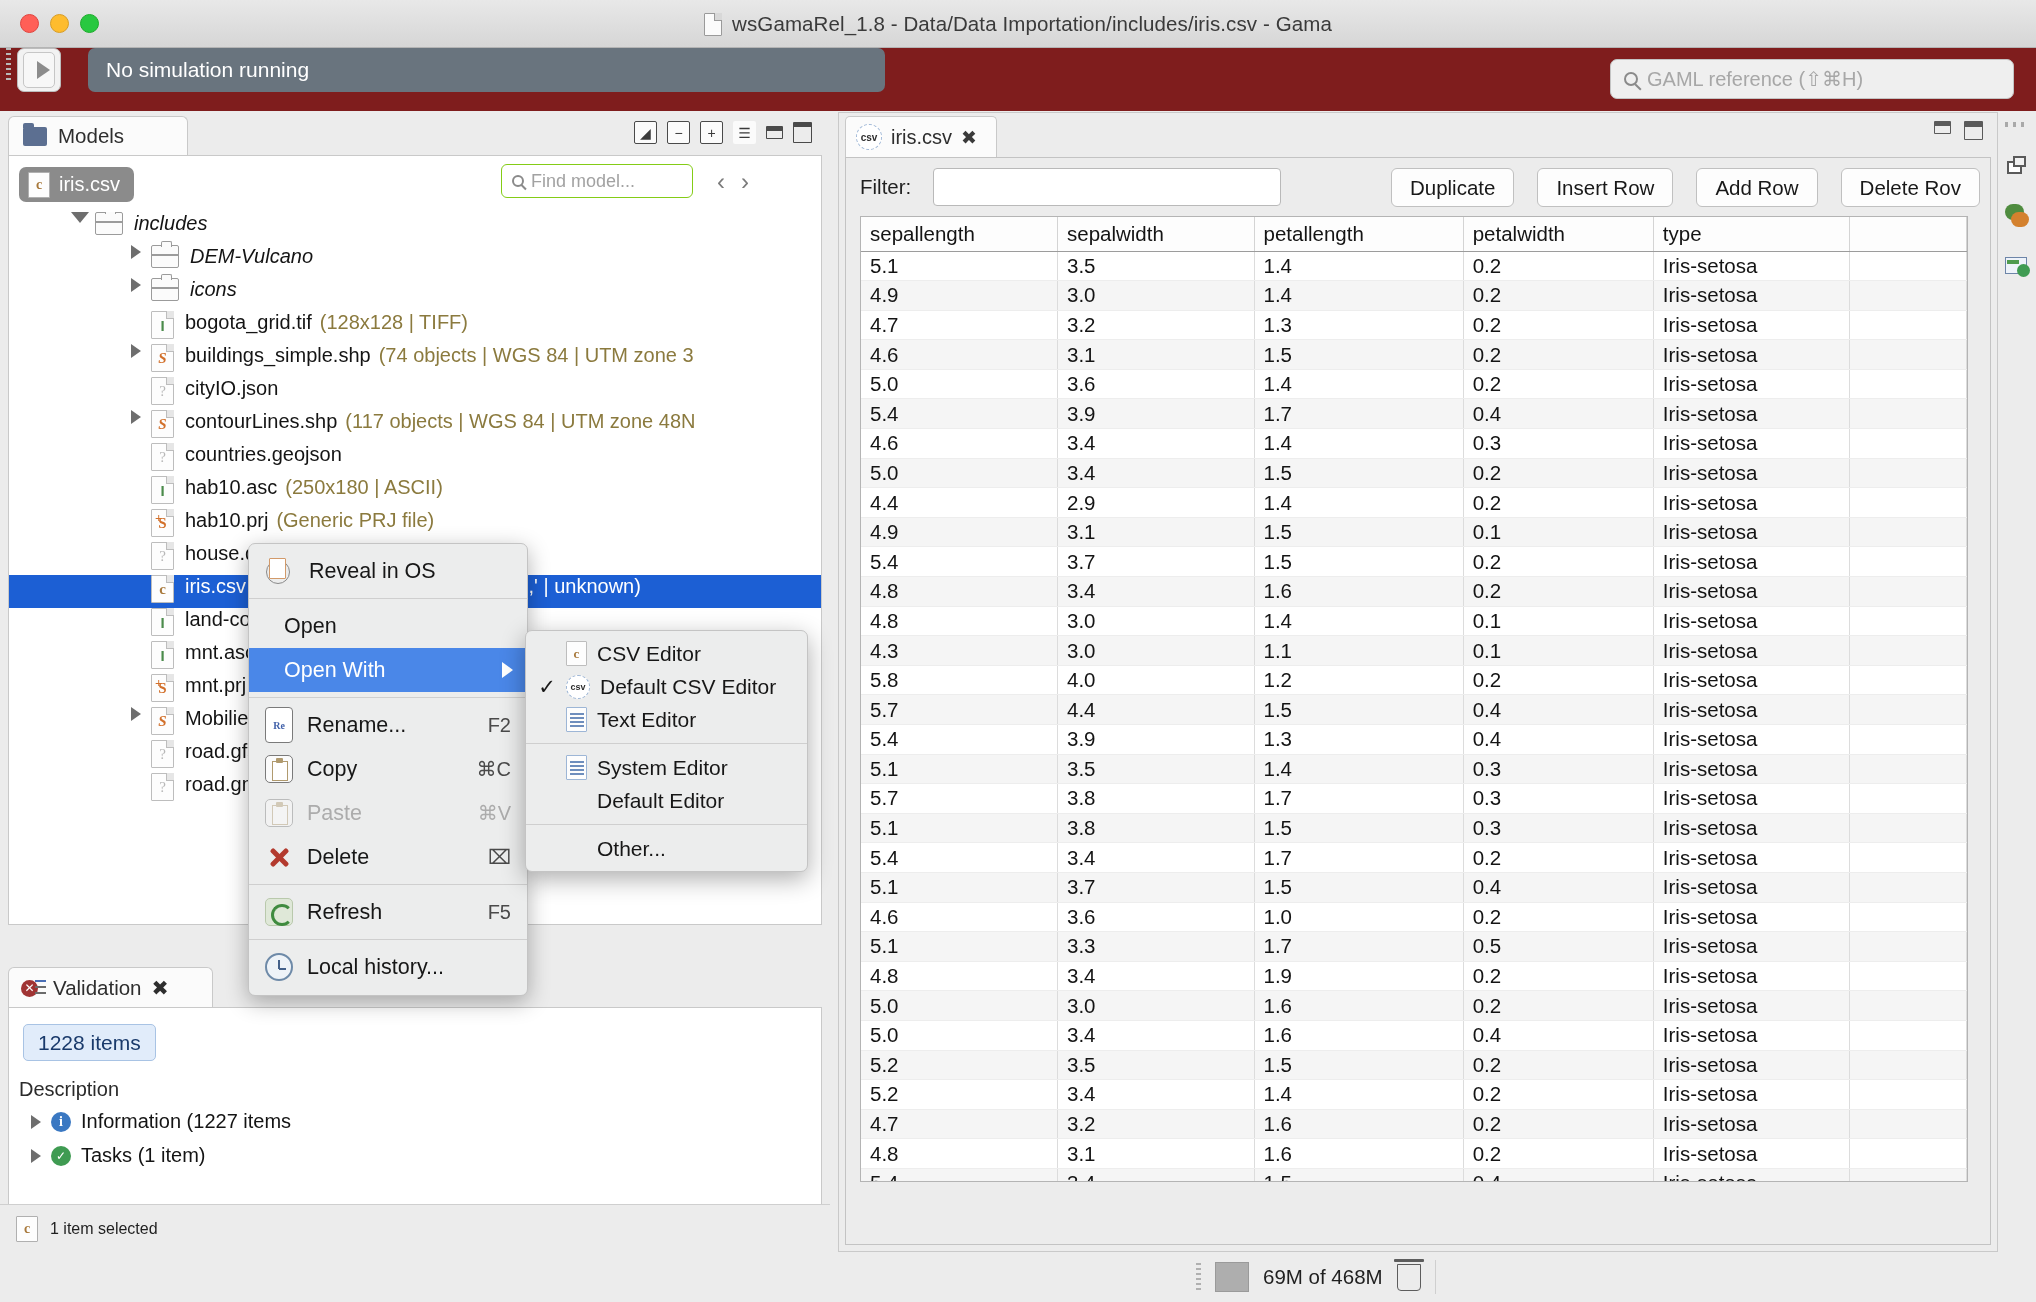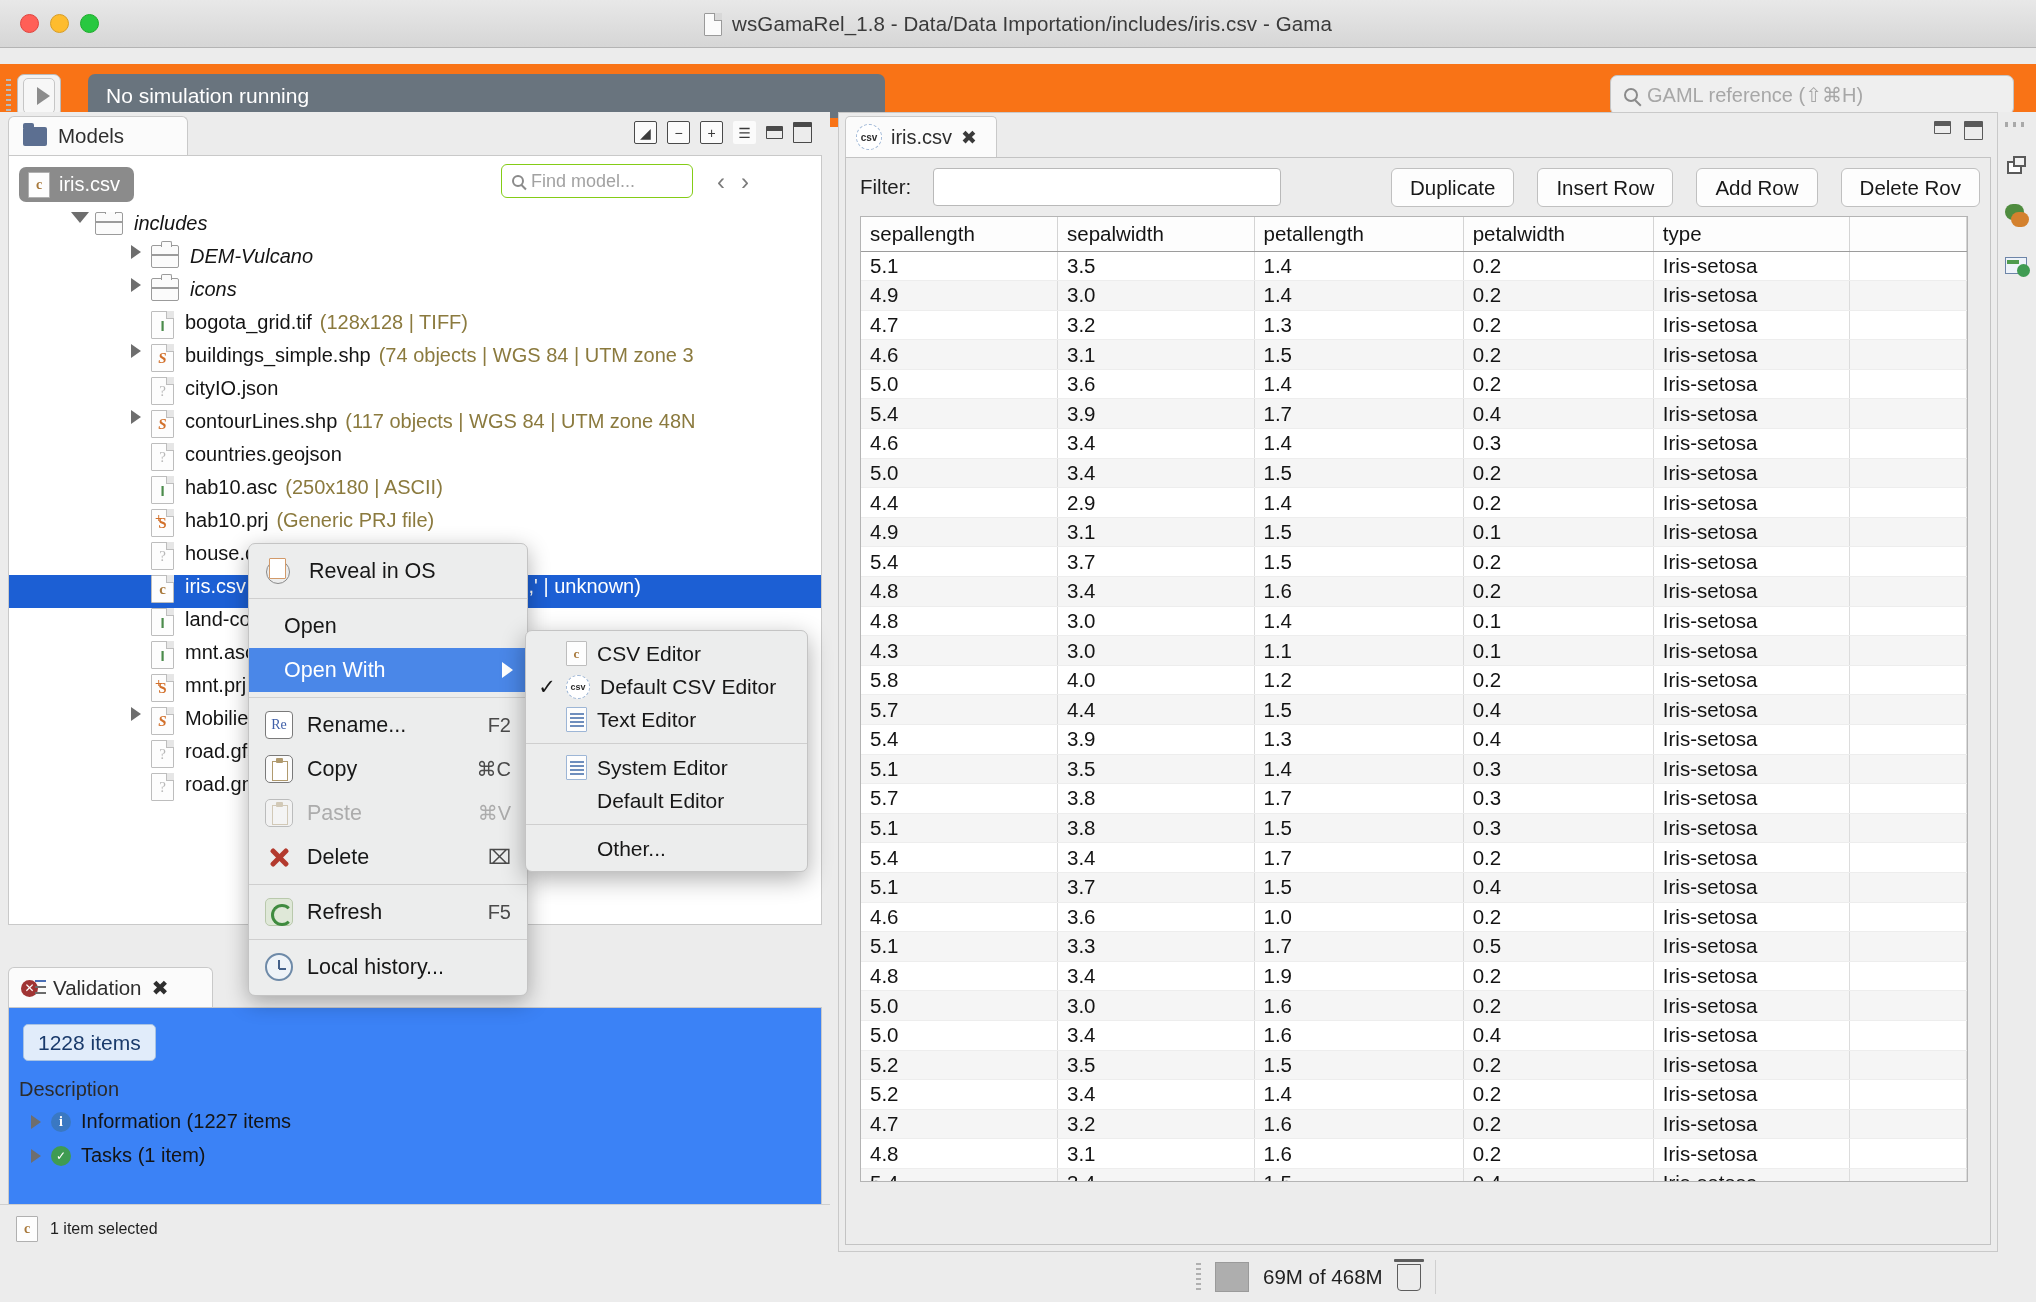--- a/index.html
+++ b/index.html
@@ -35,22 +35,22 @@
   }
   .doc-icon::after {
     content:""; position:absolute; right:-1px; top:-1px;
     width:7px; height:7px; background:#d8d8d8;
     border-left:1px solid #9a9a9a; border-bottom:1px solid #9a9a9a;
   }
   .title-text { font-size: 20.5px; color: #3a3a3a; letter-spacing: .1px; }
 
   
   .toolbar {
-    position: absolute; left: 0; top: 64px; width: 2036px; height: 63px;
-    background: #f97316; display: flex; align-items: center;
+    position: absolute; left: 0; top: 48px; width: 2036px; height: 63px;
+    background: #7f1d1d; display: flex; align-items: flex-start;
   }
   .grip {
     width: 5px; height: 34px; margin-left: 6px;
     background: repeating-linear-gradient(to bottom, #b9b9b9 0 2px, transparent 2px 5px);
   }
   .play-btn {
     margin-left: 6px; width: 44px; height: 44px;
     border: 1px solid #bcbcbc; border-radius: 7px; background: #f2f2f2;
     display: flex; align-items: center; justify-content: center;
     position: relative;
@@ -196,21 +196,21 @@
   .err-ico .circ {
     position:absolute; left:0; top:3px; width: 17px; height: 17px; border-radius: 50%;
     background: #a03434; color:#fff; font-size: 12px; display:flex; align-items:center; justify-content:center;
   }
   .err-ico .ln1 { position:absolute; right:-3px; top:3px; width:11px; height:2.5px; background:#4a6fb5; }
   .err-ico .ln2 { position:absolute; right:-3px; top:9px; width:11px; height:2.5px; background:#6b6b6b; }
   .err-ico .ln3 { position:absolute; right:-3px; top:15px; width:11px; height:2.5px; background:#6b6b6b; }
   .x-close { font-size: 19px; color: #3a3a3a; font-weight: 300; }
   .valid-body {
     position: absolute; left: 8px; top: 40px; width: 814px; height: 205px;
-    background: #3b82f6; border: 1px solid #c9c9c9;
+    background: #ffffff; border: 1px solid #c9c9c9;
   }
   .badge {
     position: absolute; left: 14px; top: 16px; height: 37px;
     background: #e1ecfa; border: 1px solid #a8c3e4; border-radius: 5px;
     display:flex; align-items:center; padding: 0 14px; font-size: 21px; color: #1a3a6b;
   }
   .vdesc { position: absolute; left: 10px; top: 70px; font-size: 20px; color: #2b2b2b; }
   .vrow { position:absolute; left: 22px; display:flex; align-items:center; gap: 10px; font-size: 20px; color:#141414; }
   .vtw { width:0;height:0;border-left:10px solid #6e6e6e;border-top:7px solid transparent;border-bottom:7px solid transparent; }
   .info-ico { width:20px;height:20px;border-radius:50%;background:#3a78c2;color:#fff;font-size:14px;
@@ -344,22 +344,22 @@
   .ci .subarrow {
     position: absolute; right: 14px; width: 0; height: 0;
     border-left: 11px solid #ffffff; border-top: 8px solid transparent; border-bottom: 8px solid transparent;
   }
   .ci-sep { height: 1px; background: #cfcfcf; margin: 5px 0; }
   .mi { width: 30px; height: 30px; flex: none; position: relative; }
 
   
   .ic-reveal .pg { position:absolute; left:4px; top:2px; width:17px;height:21px;background:#fff;border:1.6px solid #d29a6a;border-radius:1px; }
   .ic-reveal .gl { position:absolute; left:1px; top:4px; width:24px;height:24px;border:1.8px solid #8a8a8a;border-radius:50%; }
-  .ic-rename { border: 1.6px solid #7a7a7a; border-radius: 4px; background:#fff; width:28px; height:28px;
-               display:flex;align-items:center;justify-content:center; font-size:14px;font-weight:normal;color:#3f5fa8;
+  .ic-rename { border: 1.6px solid #7a7a7a; border-radius: 4px; background:#fff; width:28px; height:36px;
+               display:flex;align-items:center;justify-content:center; font-size:10px;font-weight:bold;color:#3f5fa8;
                font-family:"Liberation Serif",serif; }
   .ic-copy { border:1.6px solid #7a7a7a; border-radius:5px; background:#fbfbfb; width:28px;height:28px; position:relative; }
   .ic-copy::before { content:""; position:absolute; left:6px; top:5px; width:14px;height:18px;background:#fff;border:1.4px solid #b09a6e; }
   .ic-copy::after { content:""; position:absolute; left:10px; top:2px; width:7px;height:5px;background:#b09a6e;border-radius:1px; }
   .ic-paste { opacity: .42; }
   .ic-del { position:relative; width:28px;height:28px; }
   .ic-del::before, .ic-del::after {
     content:""; position:absolute; left:3px; top:12px; width:23px; height:5px; background:#b33a2e; border-radius:2px;
   }
   .ic-del::before { transform: rotate(45deg); }

